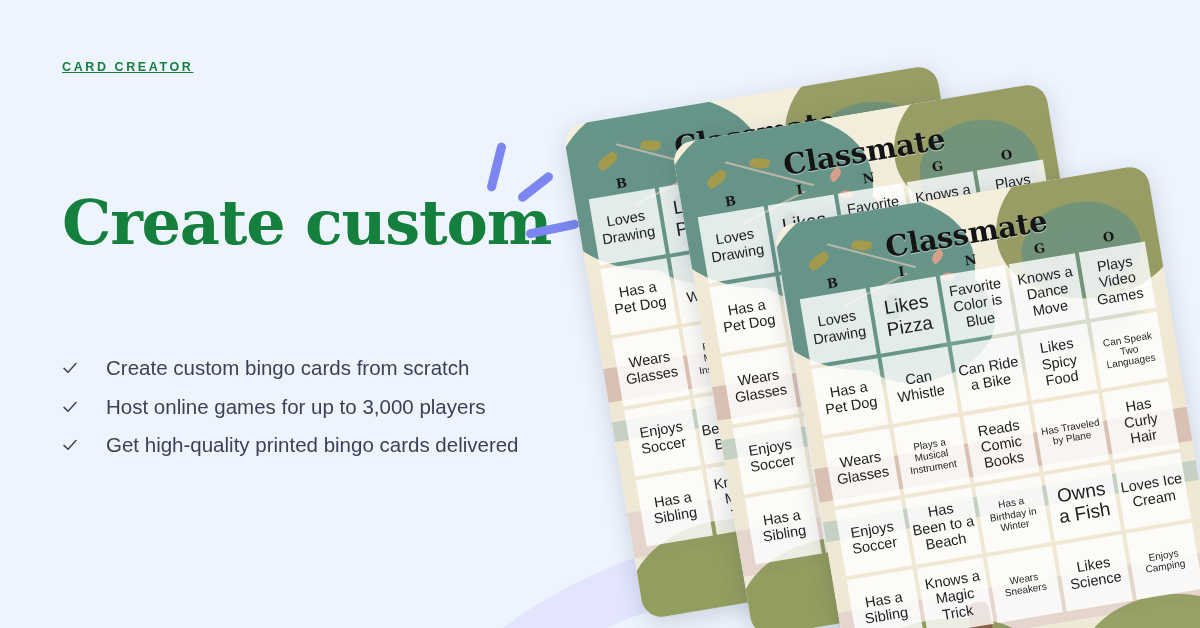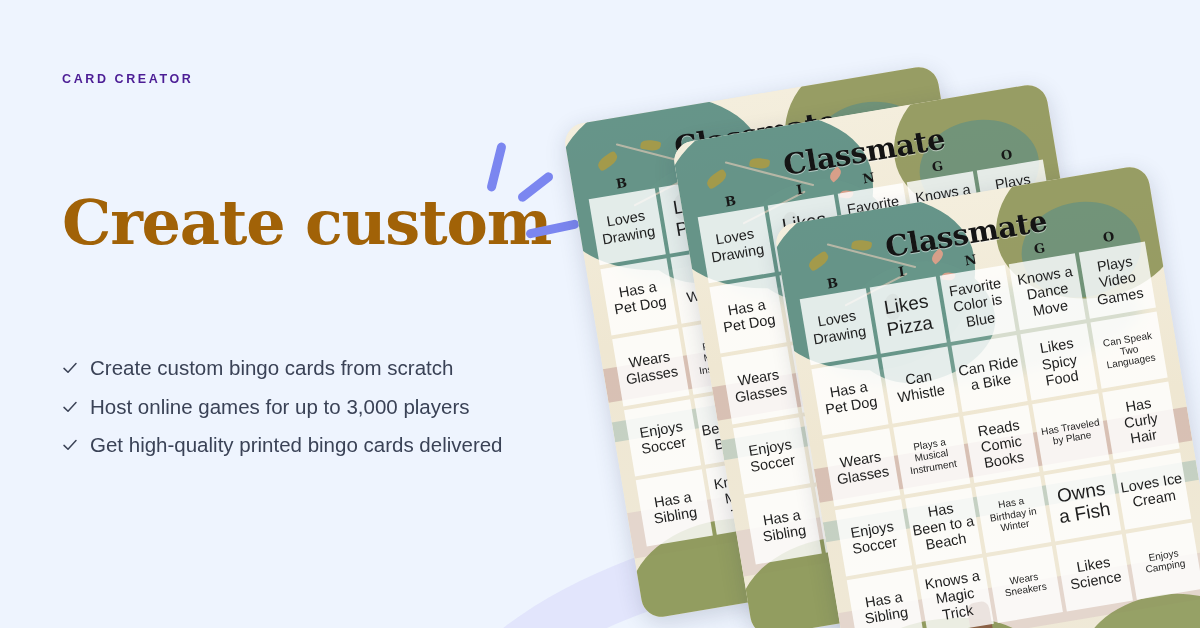--- a/index.html
+++ b/index.html
@@ -34,51 +34,52 @@
     position:relative;
     display:inline-block;
   }
   .logo-arc {
     position:absolute; left:100px; width:28px; height:14px;
     background:#21c78f;
   }
   .logo-arc.top { top:-16px; border-radius:0 0 28px 28px; }
   .logo-arc.bot { top:46px;  border-radius:28px 28px 0 0; }
   #logo-sub {
-    margin-top:14px;
+    margin-top:2px;
     font-family:"Liberation Sans", sans-serif;
     font-weight:bold;
     font-size:12.5px;
     letter-spacing:2.6px;
-    color:#4c1d95;
+    color:#15803d;
+    text-decoration:underline;
   }
 
   
   #headline {
     position:absolute; left:62px; top:190px;
     font-family:"DejaVu Serif", serif;
     font-weight:bold;
     font-size:62px;
     line-height:1.07;
     letter-spacing:-1.2px;
-    color:#a16207;
+    color:#15803d;
     width:560px;
   }
 
   
   #burst { position:absolute; left:478px; top:138px; width:110px; height:110px; }
   .ray { position:absolute; background:#7b86f0; border-radius:6px; }
   .ray.r1 { width:9px;  height:50px; left:14px; top:4px;  transform:rotate(14deg); }
   .ray.r2 { width:9px;  height:42px; left:53px; top:28px; transform:rotate(52deg); }
   .ray.r3 { width:9px;  height:54px; left:70px; top:64px; transform:rotate(78deg); }
 
   
   #bullets { position:absolute; left:62px; top:358px; }
   .bullet {
-    display:flex; align-items:center; gap:12px;
+    display:flex; align-items:center; gap:28px;
     font-size:20.5px; color:#3a4256; line-height:1;
     margin-bottom:18px;
   }
   .check { width:16px; height:16px; flex:none; color:#3a4256; }
 
   
   #cards { position:absolute; left:0; top:0; width:1200px; height:628px; }
 
   .card {
     position:absolute;

